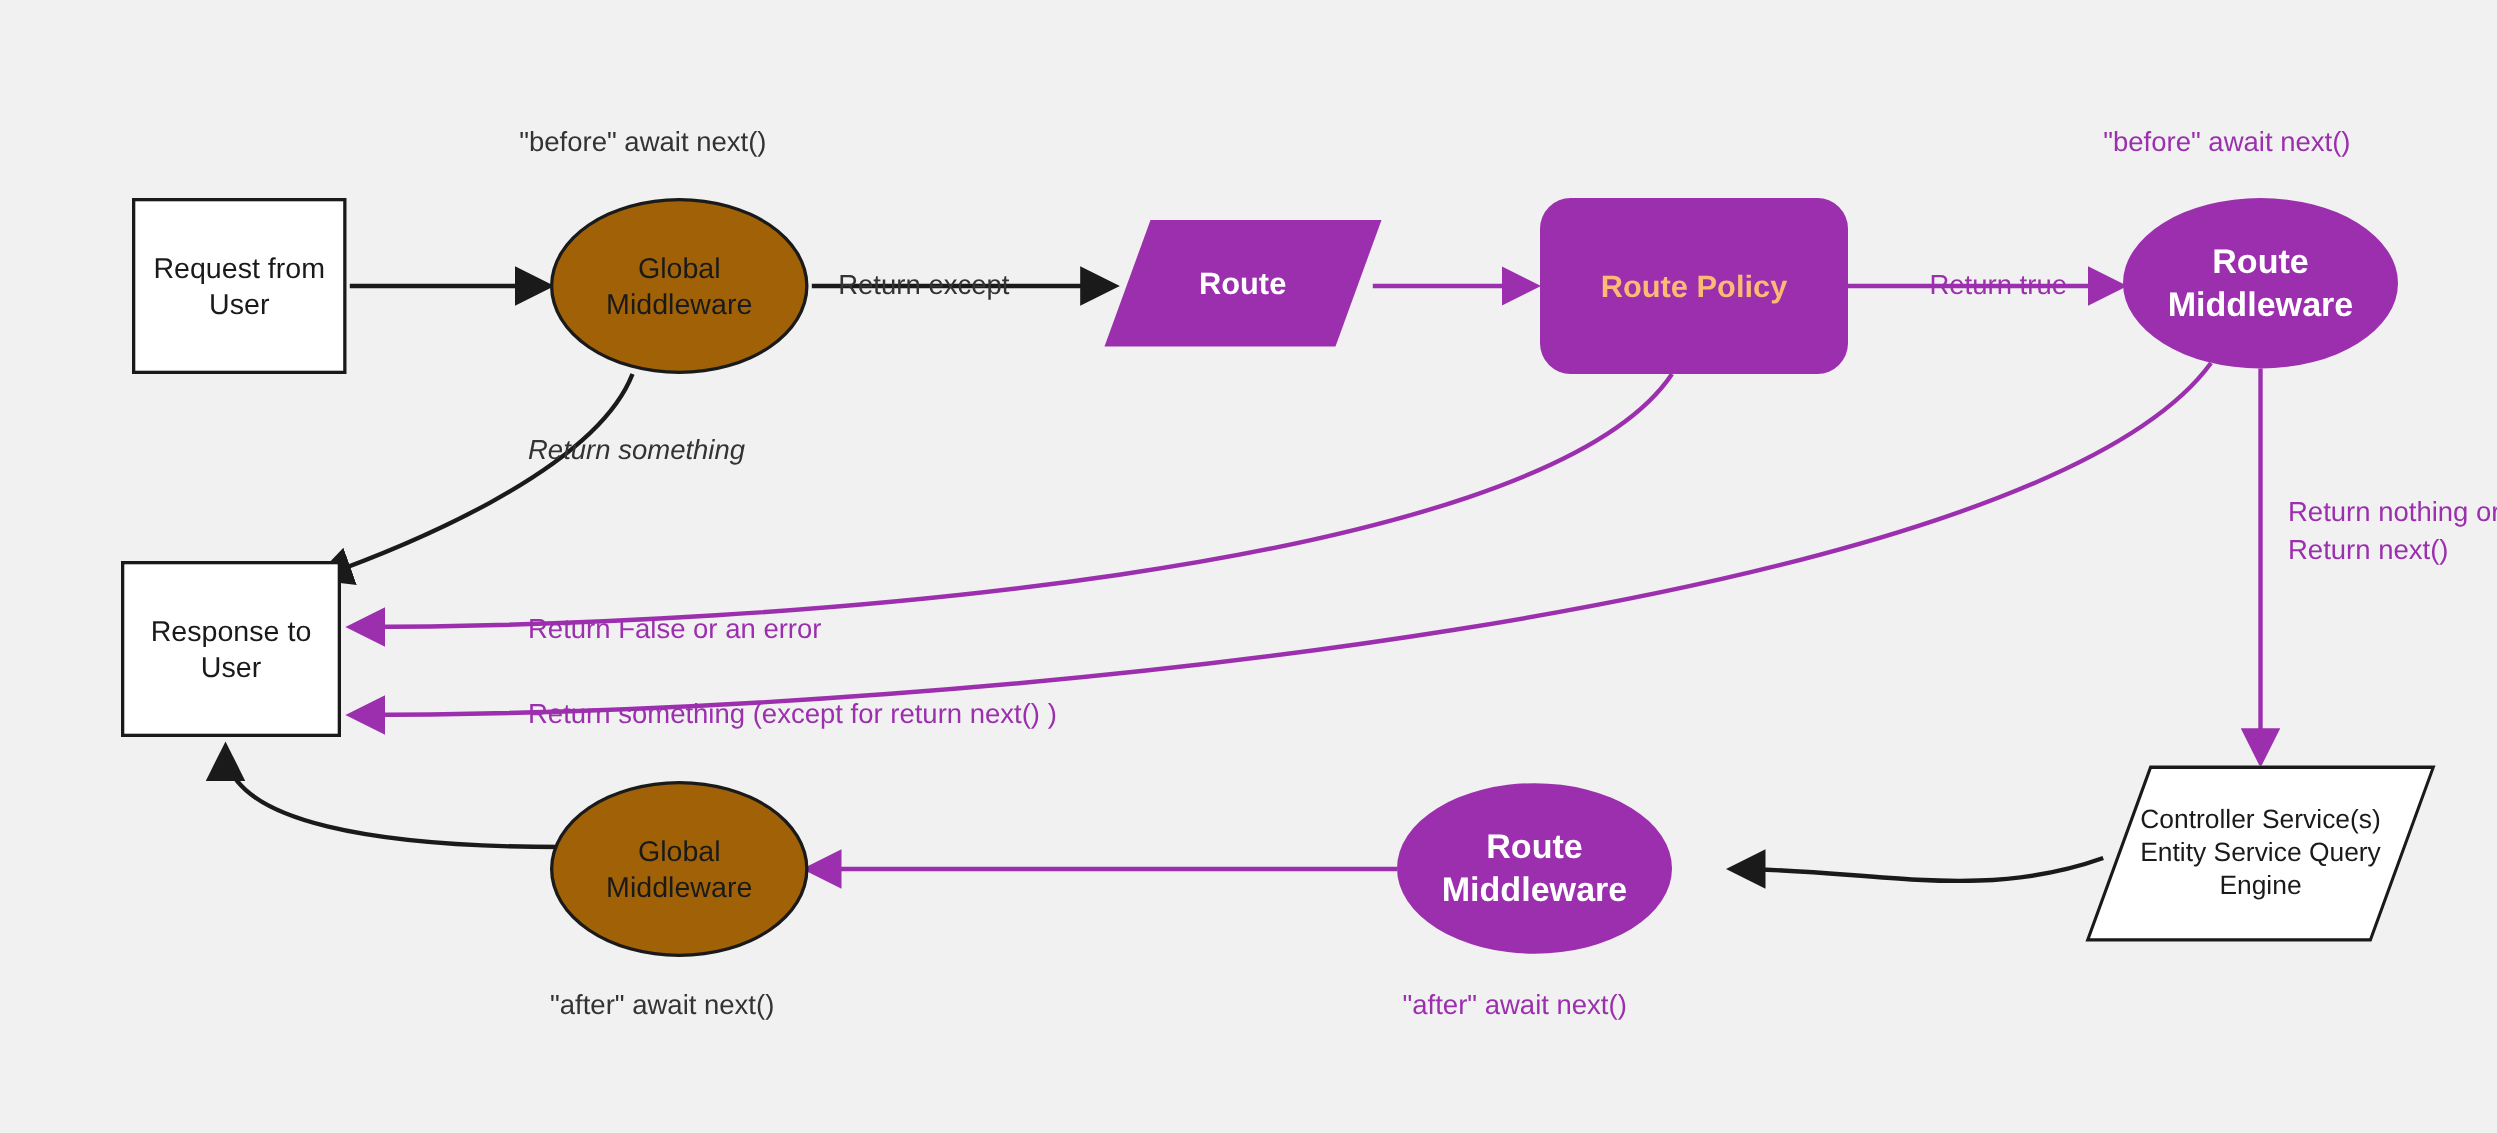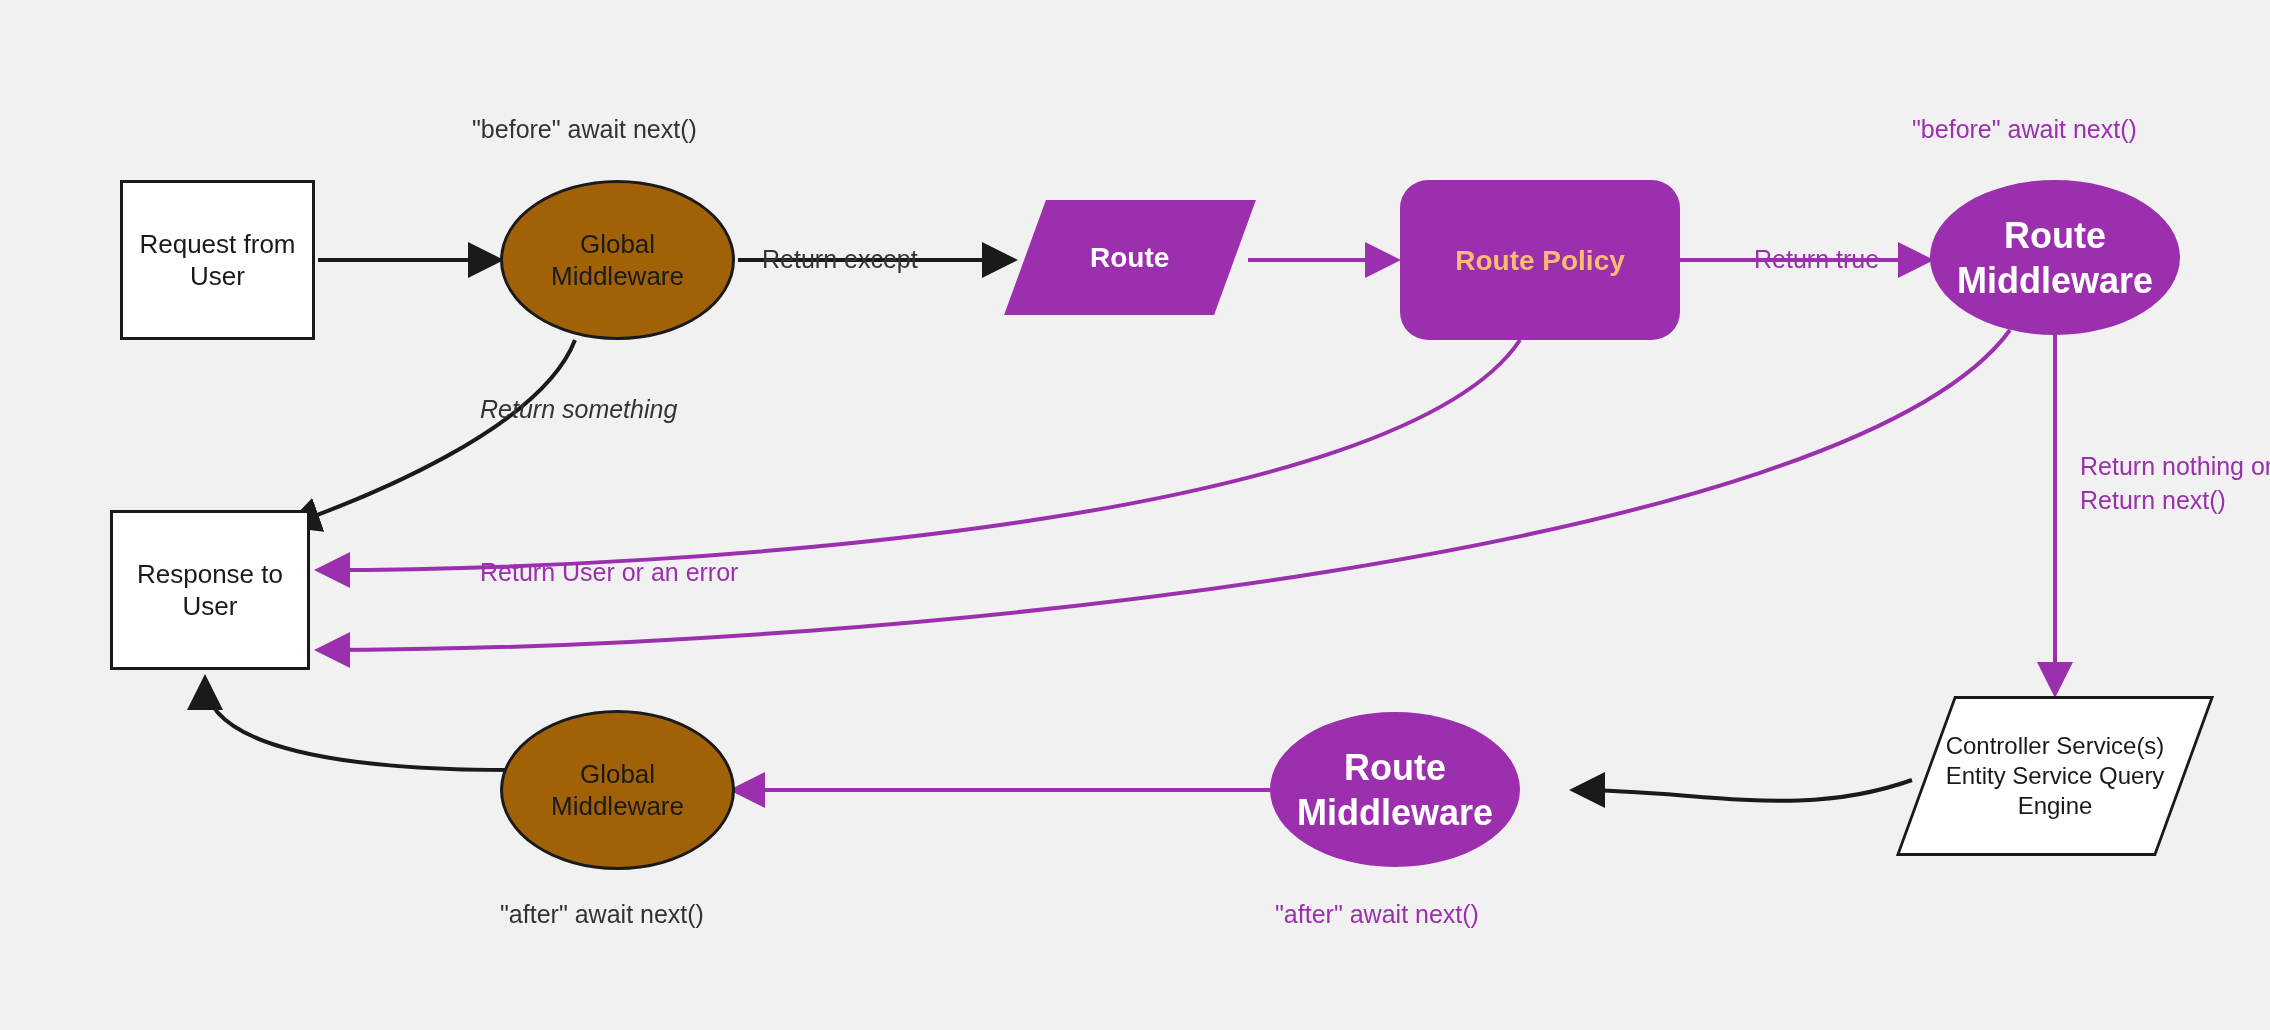--- a/index.html
+++ b/index.html
@@ -41,21 +41,21 @@
     background: #a16207;
     border-radius: 50%;
     font-size: 26px;
     color: #1a1a1a;
   }
   .ellipse.purple {
     background: #9b2fae;
     border-color: #9b2fae;
     color: #fff;
     font-weight: 700;
-    font-size: 36px;
+    font-size: 31px;
   }
   .para {
     background: #9b2fae;
     color: #fff;
     font-weight: 700;
     font-size: 28px;
     transform: skewX(-20deg);
   }
   .para span { transform: skewX(20deg); }
   .para.outline {
@@ -158,22 +158,23 @@
   <div class="lbl" style="left:472px; top:115px;">"before" await next()</div>
 
   <div class="lbl purple" style="left:1912px; top:115px;">"before" await next()</div>
 
   <div class="lbl" style="left:762px; top:245px;">Return except</div>
 
   <div class="lbl purple" style="left:1712px; top:245px;margin-left:42px;">Return true</div>
 
   <div class="lbl" style="left:480px; top:395px;font-style:italic;">Return something</div>
 
-  <div class="lbl purple" style="left:480px; top:558px;">Return User or an error</div>
+  <div class="lbl purple" style="left:480px; top:558px;">Return False or an error</div>
 
+  <div class="lbl purple" style="left:480px; top:635px;">Return something (except for return next() )</div>
 
   <div class="lbl purple multi" style="left:2080px; top:450px; width:200px;">
        <span>Return nothing or Return next()</span>
   </div>
 
   <div class="lbl" style="left:500px; top:900px;">"after" await next()</div>
 
   <div class="lbl purple" style="left:1275px; top:900px;">"after" await next()</div>
 
 </div>

